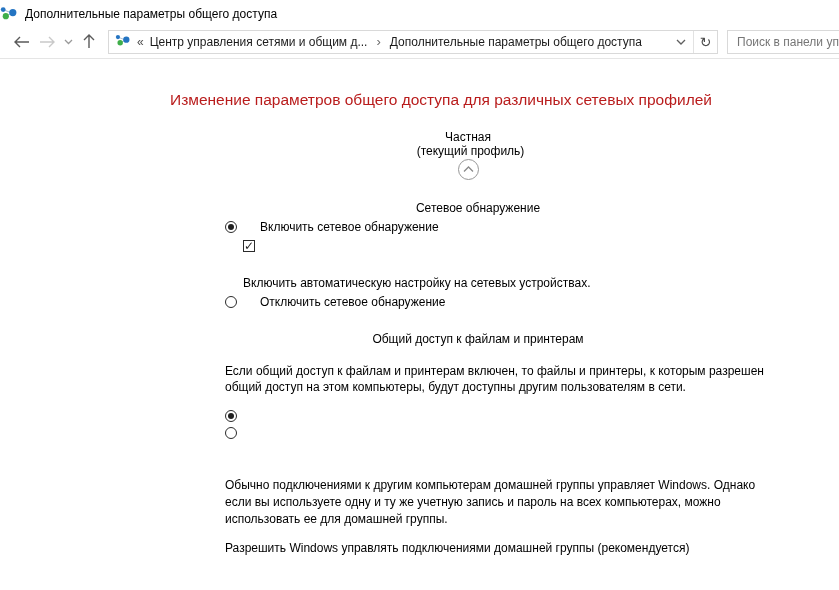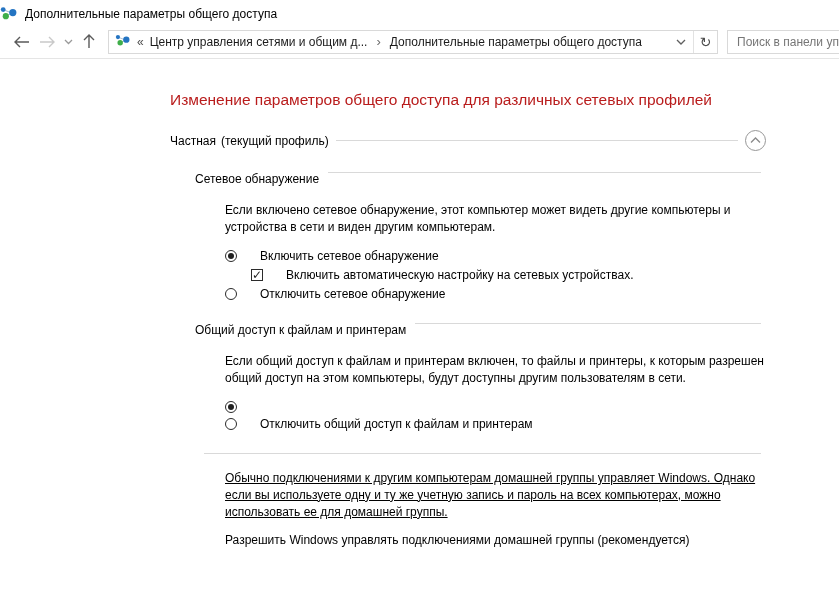--- a/index.html
+++ b/index.html
@@ -81,47 +81,48 @@
     font-size:15.5px; font-weight:400;
     color:#b91c1c;
     margin:0 0 9px 0;
   }
   .intro { width:582px; line-height:1.38; margin:0; }
 
   .profile-row {
     display:flex; align-items:center;
     width:596px;
     margin-top:21px;
+    flex-direction:column;
   }
   .profile-label { flex:none; }
   .profile-note { flex:none; margin-left:5px; }
   .rule { flex:1; border-top:1px solid #d9d9d9; margin:0 7px; }
   .collapse-btn {
     width:21px; height:21px; flex:none;
     border:1px solid #979797; border-radius:50%;
     display:flex; align-items:center; justify-content:center;
     background:#fff;
   }
 
   .section { margin-left:25px; margin-top:21px; }
-  .section-head { display:flex; width:566px; }
+  .section-head { display:flex; align-items:center; width:566px;flex-direction:column; }
   .section-title { flex:none; }
   .section-head .rule { margin:0 0 0 9px; }
   .section-desc { margin:16px 0 12px 30px; line-height:1.4; }
   .w1 { width:512px; }
   .w2 { width:548px; }
-  .w3 { width:543px;text-decoration:underline; }
+  .w3 { width:543px; }
 
   .options { margin-left:30px; }
   .option {
     display:flex; align-items:flex-start;
     gap:23px; margin:3px 0;
     line-height:1.35;
   }
-  .option.indent { margin-left:26px; }
+  .option.indent { margin-left:18px;flex-direction:column; }
   .option-label { max-width:522px; }
 
   .radio {
     width:12px; height:12px; flex:none;
     border:1px solid #2b2b2b; border-radius:50%;
     position:relative; margin-top:2px;
     background:#fff;
   }
   .radio.checked::after {
     content:""; position:absolute; inset:2px;
@@ -219,21 +220,20 @@
           <polyline points="1,5.5 5.5,1 10,5.5" stroke="#8a8a8a" stroke-width="1.3" fill="none"></polyline>
         </svg>
       </span>
     </div>
 
     <div class="section">
       <div class="section-head">
         <span class="section-title">Сетевое обнаружение</span>
         <span class="rule"></span>
       </div>
-      <p class="section-desc w1">Если включено сетевое обнаружение, этот компьютер может видеть другие компьютеры и устройства в сети и виден другим компьютерам.</p>
       <div class="options">
         <div class="option">
           <span class="radio checked"></span>
           <span class="option-label">Включить сетевое обнаружение</span>
         </div>
         <div class="option indent">
           <span class="checkbox checked"></span>
           <span class="option-label">Включить автоматическую настройку на сетевых устройствах.</span>
         </div>
         <div class="option">
@@ -248,21 +248,20 @@
         <span class="section-title">Общий доступ к файлам и принтерам</span>
         <span class="rule"></span>
       </div>
       <p class="section-desc w2">Если общий доступ к файлам и принтерам включен, то файлы и принтеры, к которым разрешен общий доступ на этом компьютеры, будут доступны другим пользователям в сети.</p>
       <div class="options">
         <div class="option">
           <span class="radio checked"></span>
         </div>
         <div class="option">
           <span class="radio"></span>
-          <span class="option-label">Отключить общий доступ к файлам и принтерам</span>
         </div>
       </div>
     </div>
 
     <div class="section">
       <div class="section-head">
         <span class="rule"></span>
       </div>
       <p class="section-desc w3">Обычно подключениями к другим компьютерам домашней группы управляет Windows. Однако если вы используете одну и ту же учетную запись и пароль на всех компьютерах, можно использовать ее для домашней группы.</p>
       <div class="options">

